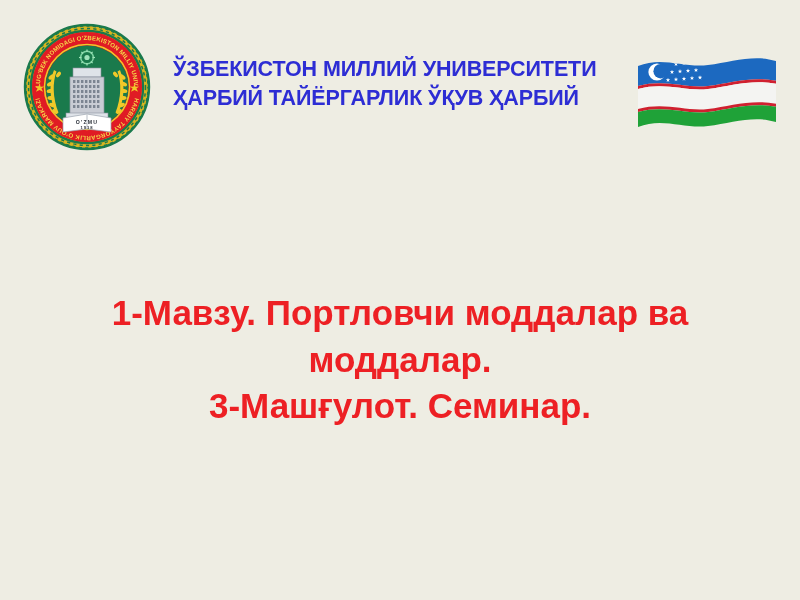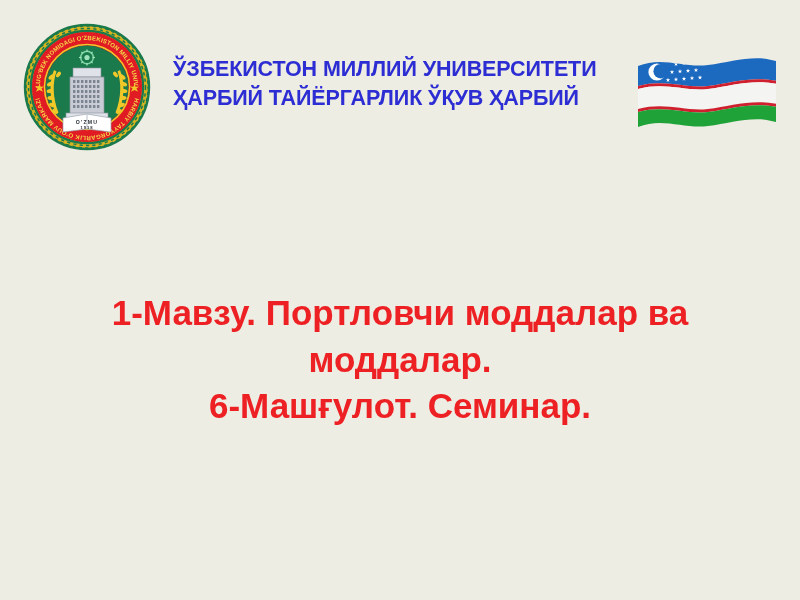--- a/index.html
+++ b/index.html
@@ -299,16 +299,16 @@
             </g>
           </g>
         </g>
       </svg>
     </div>
   </div>
 
   <div class="main-title">
     <span class="tline">1-Мавзу. Портловчи моддалар ва</span>
     <span class="tline">моддалар.</span>
-    <span class="tline">6-Машғулот. Семинар.</span>
+    <span class="tline">3-Машғулот. Семинар.</span>
   </div>
 
 </div>
 
 </body></html>

